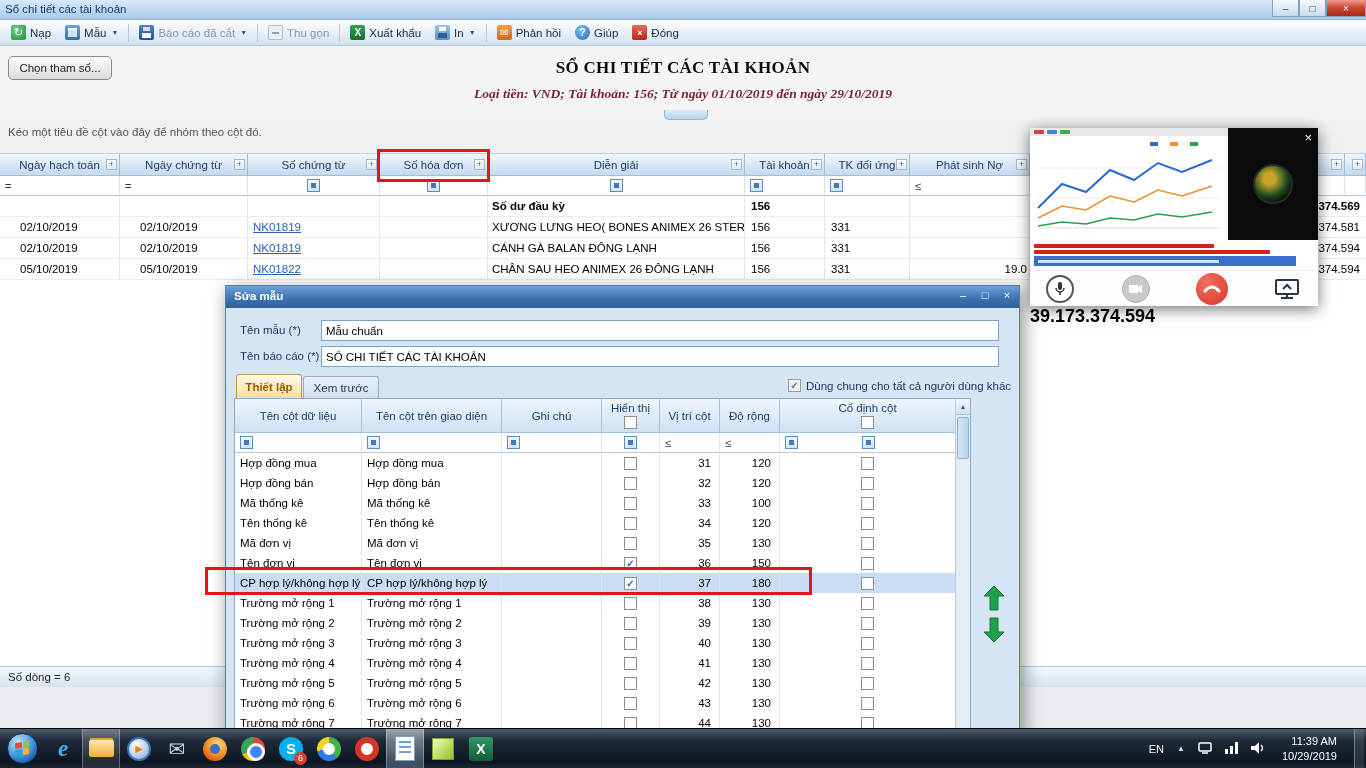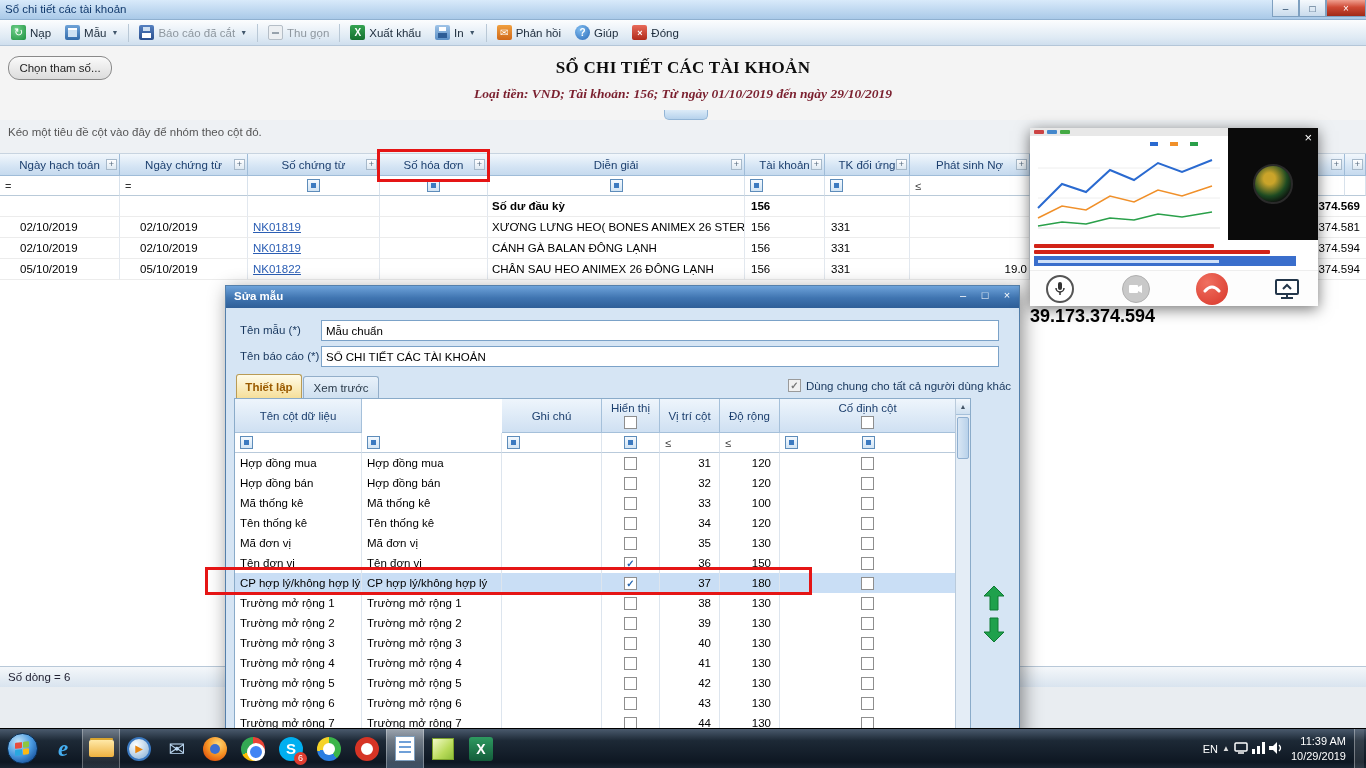--- a/index.html
+++ b/index.html
@@ -31,21 +31,21 @@
 .ico-export{background:linear-gradient(#35a452,#15702e);font-weight:bold;font-size:10px;}
 .ico-print{background:linear-gradient(#9fc4e8,#5b8fc6);}
 .ico-print::before{content:"";position:absolute;top:2px;left:4px;width:7px;height:4px;background:#fff;}
 .ico-print::after{content:"";position:absolute;bottom:2px;left:3px;width:9px;height:5px;background:#2e5d96;}
 .ico-feedback{background:linear-gradient(#f0a040,#d06818);font-size:10px;}
 .ico-help{background:radial-gradient(circle at 35% 30%,#7fbcf0,#2a6ab8);border-radius:50%;font-weight:bold;font-size:10px;}
 .ico-close{background:linear-gradient(#e86a5a,#b02a1a);font-weight:bold;font-size:9px;}
 
 
 .report-head{position:absolute;left:0;top:46px;width:1366px;height:74px;background:#f4f4f4;}
-.params-btn{position:absolute;left:8px;top:10px;width:104px;height:24px;background:linear-gradient(#fafafa,#dcdcdc);border:1px solid #8a8a8a;border-radius:11px;display:flex;align-items:center;justify-content:center;color:#222;}
+.params-btn{position:absolute;left:8px;top:10px;width:104px;height:24px;background:linear-gradient(#fafafa,#dcdcdc);border:1px solid #8a8a8a;border-radius:5px;display:flex;align-items:center;justify-content:center;color:#222;}
 .rpt-title{position:absolute;left:0;top:12px;width:1366px;text-align:center;font-family:"Liberation Serif",serif;font-weight:bold;font-size:17px;color:#0d0d0d;letter-spacing:.3px;}
 .rpt-sub{position:absolute;left:0;top:40px;width:1366px;text-align:center;font-family:"Liberation Serif",serif;font-weight:bold;font-style:italic;font-size:13.5px;color:#7a1f2e;}
 .collapse-handle{position:absolute;left:664px;top:110px;width:44px;height:10px;background:linear-gradient(#dcebf8,#b6d2ec);border:1px solid #93b5d6;border-top:none;border-radius:0 0 5px 5px;}
 
 
 .group-panel{position:absolute;left:0;top:120px;width:1366px;height:34px;background:#eef1f4;border-bottom:1px solid #c8d4e0;color:#555;padding:6px 0 0 8px;}
 
 
 #mg-header{position:absolute;left:0;top:154px;width:1366px;height:22px;background:linear-gradient(#f2f7fc,#c6daee);}
 .mg-h{position:absolute;top:0;height:22px;background:linear-gradient(#f2f7fc,#d4e4f4 60%,#c6daee);border-right:1px solid #9fbcd8;border-bottom:1px solid #9fbcd8;display:flex;align-items:center;justify-content:center;color:#1c3f6e;overflow:hidden;}
@@ -158,21 +158,21 @@
 .ti-skype{width:24px;height:24px;border-radius:50%;background:#00aff0;color:#fff;font-weight:bold;font-size:15px;display:flex;align-items:center;justify-content:center;}
 .ti-skype::after{content:"S";}
 .ti-browser{width:24px;height:24px;border-radius:50%;background:conic-gradient(#3bb54a 0 140deg,#2a7de1 140deg 260deg,#f5d327 260deg 360deg);}
 .ti-browser::after{content:"";position:absolute;left:6px;top:6px;width:12px;height:12px;border-radius:50%;background:#fff;}
 .ti-app-red{width:24px;height:24px;border-radius:50%;background:#fff;border:6px solid #d63425;}
 .ti-accounting{width:20px;height:25px;background:#fff;border:1px solid #7fa0c0;}
 .ti-accounting::after{content:"";position:absolute;left:3px;top:4px;width:12px;height:15px;background:repeating-linear-gradient(#6fa0d8 0 2px,transparent 2px 5px);}
 .ti-notes{width:22px;height:22px;background:linear-gradient(135deg,#f3fbc8,#b9db5a 60%,#8fbf3a);border:1px solid #7da32a;}
 .ti-excel{width:24px;height:24px;border-radius:3px;background:linear-gradient(#2e9a60,#135c3a);color:#fff;font-weight:bold;font-size:14px;display:flex;align-items:center;justify-content:center;}
 .ti-excel::after{content:"X";}
-.tray{margin-left:auto;display:flex;align-items:center;gap:4px;color:#fff;height:40px;padding-right:2px;}
+.tray{margin-left:auto;display:flex;align-items:center;gap:13px;color:#fff;height:40px;padding-right:2px;}
 .tray-lang{font-size:11px;}
 .tray-up{font-size:8px;color:#ddd;}
 .tray-clock{text-align:right;font-size:11px;line-height:1.3;margin:0 4px;}
 .show-desktop{width:10px;height:40px;background:rgba(255,255,255,.10);border-left:1px solid rgba(255,255,255,.35);}
 </style>
 </head>
 <body>
 
 <div id="screen">
 
@@ -390,20 +390,23 @@
 
     <div class="share">
       <span class="cb gray checked"></span>
       <span>Dùng chung cho tất cả người dùng khác</span>
     </div>
 
     <div class="dgrid">
       <div id="dg-header">
           <div class="dg-h" style="left: 0px; width: 127px;">
             <span>Tên cột dữ liệu</span>
+          </div>
+          <div class="dg-h" style="left: 127px; width: 140px;">
+            <span>Tên cột trên giao diện</span>
           </div>
           <div class="dg-h" style="left: 267px; width: 100px;">
             <span>Ghi chú</span>
           </div>
           <div class="dg-h withcb" style="left: 367px; width: 58px;">
             <span>Hiển thị</span>
             <span class="cb"></span>
           </div>
           <div class="dg-h" style="left: 425px; width: 60px;">
             <span>Vị trí cột</span>

